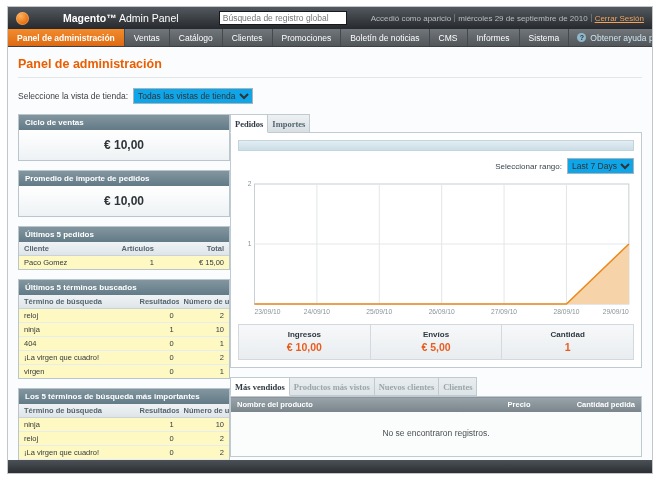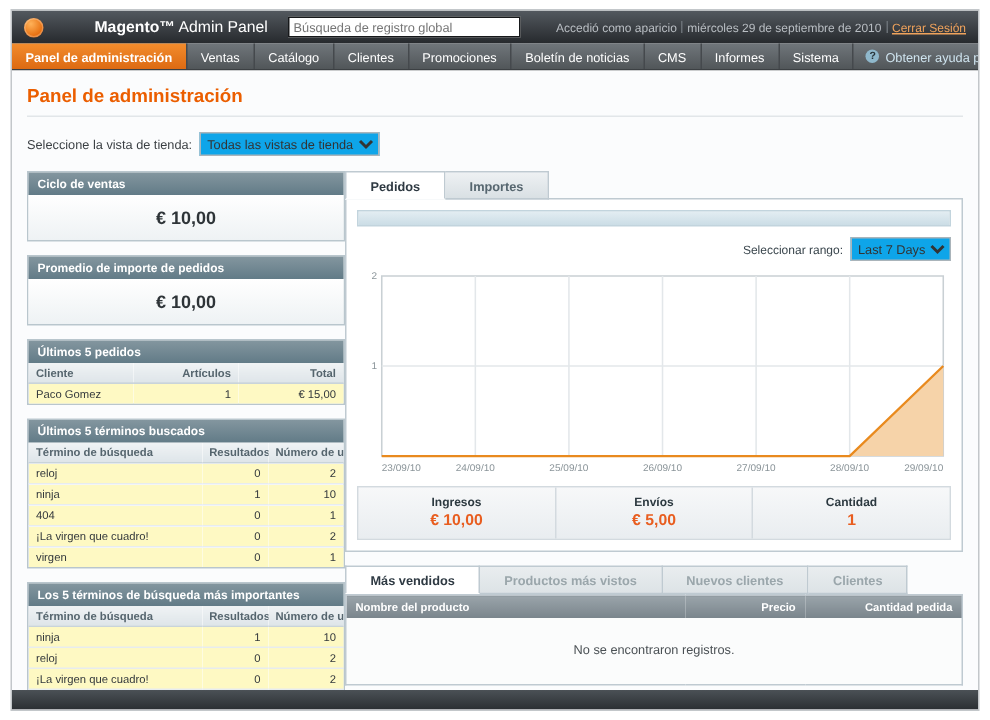--- a/index.html
+++ b/index.html
@@ -22,21 +22,21 @@
   }
   .logo-circle {
     width:13px; height:13px; border-radius:50%; flex:0 0 13px;
     background:radial-gradient(circle at 35% 30%, #ffb259, #e56a0a 72%);
     box-shadow:0 0 0 1px rgba(255,255,255,.25) inset;
   }
   .brand { color:#fff; font-size:10.5px; white-space:nowrap;margin-left:28px; }
   .brand .bold { font-weight:bold; }
   .topbar-spacer { flex:1; }
   .global-search {
-    width:155px; height:14px; font-size:8.5px; border:1px solid #16181a;
+    width:128px; height:14px; font-size:8.5px; border:1px solid #16181a;
     padding:0 3px; background:#fff; color:#333; outline:none;
     font-family:"Liberation Sans", sans-serif;
   }
   .session { color:#b9bec3; font-size:8px; display:flex; align-items:center; gap:3px; margin-left:18px; white-space:nowrap; }
   .session .sep { width:1px; height:8px; background:#6a7076; }
   .logout { color:#f0a35c; text-decoration:underline; cursor:pointer; }
   
   .mainnav {
     flex:0 0 18px; background:linear-gradient(#70767b,#515659);
     display:flex; align-items:stretch; font-size:8.5px; color:#fff;
@@ -69,23 +69,23 @@
     font-weight:bold; padding:2px 5px; border-bottom:1px solid #c9d4da; overflow:hidden; white-space:nowrap;
   }
   .mini th.num, .mini td.num { text-align:right; }
   .mini td { padding:2px 5px; color:#33383c; border-bottom:1px solid #e7ecef; background:#fef9c3; overflow:hidden; white-space:nowrap; }
   .mini tr:last-child td { border-bottom:none; }
   .mini .c-term { width:55%; } .mini .c-res { width:21%; } .mini .c-uses { width:24%; }
   
   .right-col { flex:1; min-width:0; }
   .tabs { display:flex; position:relative; z-index:1; }
   .tab {
-    font-size:8.5px; font-weight:bold; color:#56666f; padding:4px 16px 3px;
+    font-size:8.5px; font-weight:bold; color:#56666f; padding:4px 4px 3px;
     background:linear-gradient(#eef1f3,#d9e0e4); border:1px solid #bfcad1; border-left:none;
-    cursor:pointer; white-space:nowrap;
+    cursor:pointer; white-space:nowrap;font-family:Liberation Serif, serif;
   }
   .tab:first-child { border-left:1px solid #bfcad1; }
   .tab.active { background:#fff; color:#2e3942; border-bottom-color:#fff; }
   .tab.disabled { color:#9aa6ab; background:linear-gradient(#e9edef,#dde3e6); }
   .panel { border:1px solid #bfcad1; background:#fff; padding:7px; margin-top:-1px; }
   .panel-strip { height:11px; background:linear-gradient(#e3edf2,#cbdde6); border:1px solid #c2d4dd; }
   .range-row { display:flex; justify-content:flex-end; align-items:center; gap:5px; font-size:8px; color:#3a464d; margin:7px 0 4px; }
   .chart { width:100%; height:140px; display:block; }
   .stats-row { display:flex; border:1px solid #d3dadf; background:linear-gradient(#f7f8f9,#e9edf0); margin-top:6px; }
   .stat { flex:1; text-align:center; padding:5px 0 6px; border-left:1px solid #d3dadf; }

